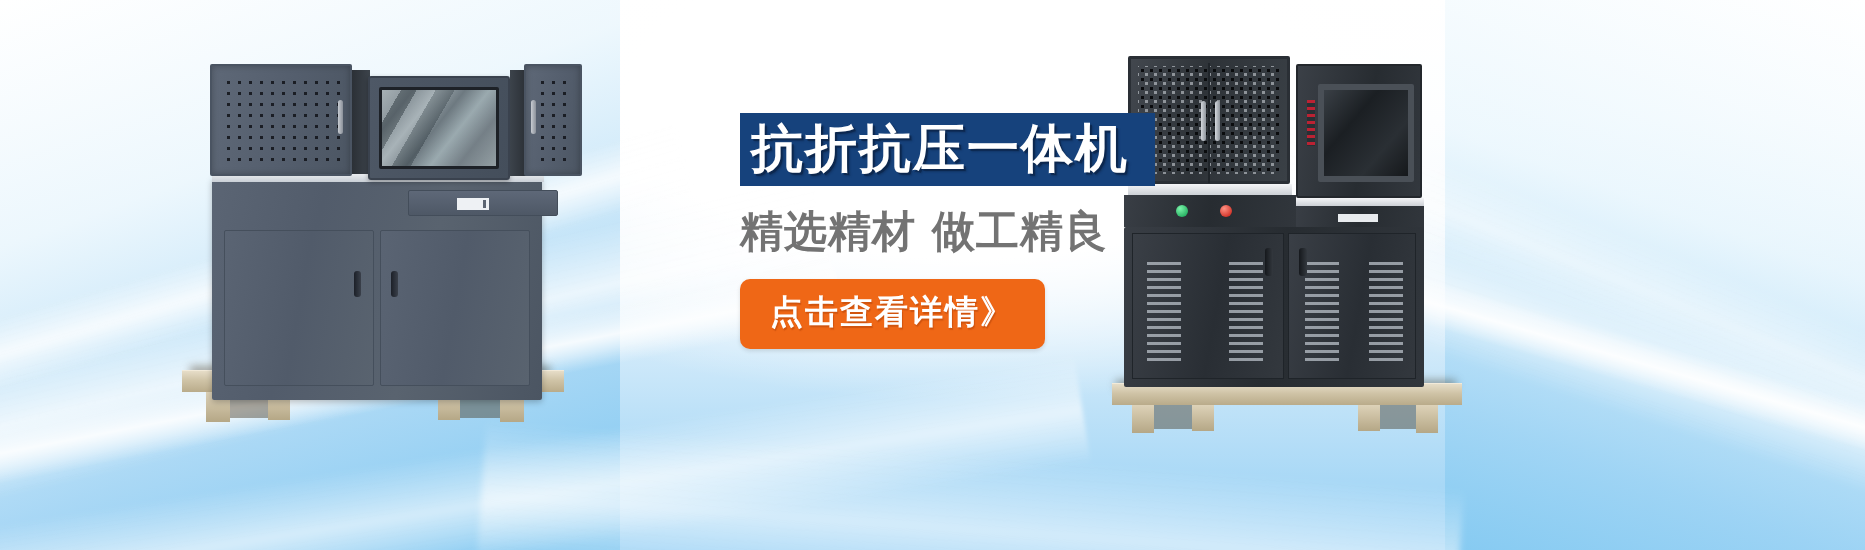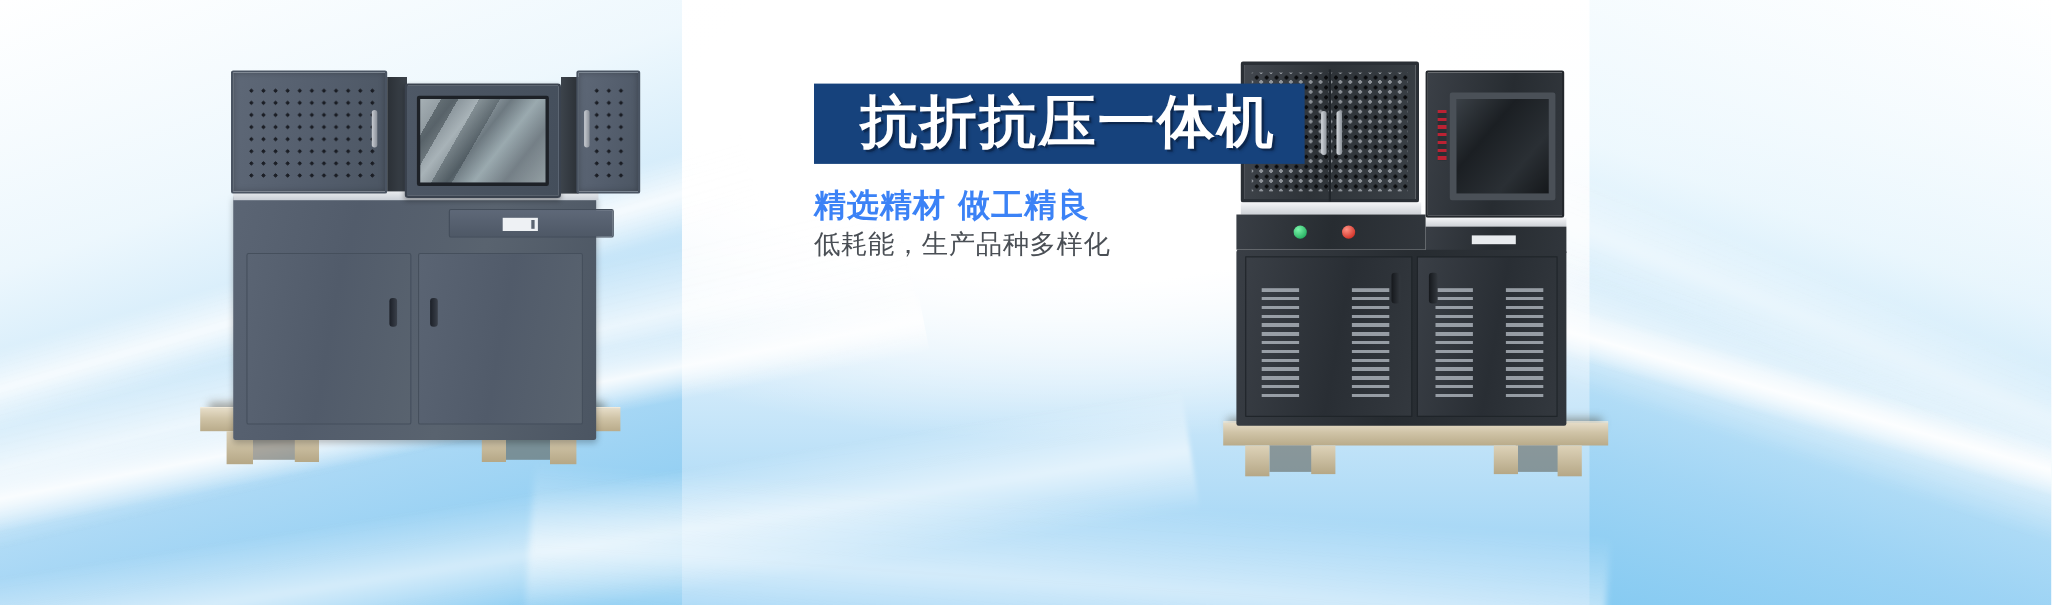--- a/index.html
+++ b/index.html
@@ -101,42 +101,43 @@
   
   .text-col {
     position:absolute;
     left:740px; top:76px;
     width:560px;
   }
 
   .title-banner {
     display:inline-block;
     background:#16427c;
-    padding:9px 26px 12px 42px;
+    padding:9px 26px 12px 11px;
     line-height:1;
+    margin-top:37px;
   }
   .title-banner .t-text {
     display:block;
     font-family:"DejaVu Sans","Liberation Sans",sans-serif;
     font-size:52px;
     font-weight:bold;
     color:#ffffff;
     letter-spacing:2px;
     white-space:nowrap;
     text-shadow:
       2px 2px 0 rgba(10,30,60,0.55),
       3px 3px 2px rgba(10,30,60,0.35);
   }
 
   .line-orange {
     margin-top:22px;
     font-family:"DejaVu Sans","Liberation Sans",sans-serif;
-    font-size:29px;
+    font-size:43px;
     font-weight:bold;
-    color:#3b82f6;
+    color:#737373;
     letter-spacing:1px;
     white-space:nowrap;
     line-height:1.1;
   }
   .line-blue {
     margin-top:12px;
     font-family:"DejaVu Sans","Liberation Sans",sans-serif;
     font-size:33px;
     font-weight:bold;
     color:#17539e;
@@ -441,17 +442,19 @@
   </div>
 
   <div class="text-col">
 
     <div class="title-banner">
       <span class="t-text">抗折抗压一体机</span>
     </div>
 
     <div class="line-orange">精选精材 做工精良</div>
 
-    <div class="desc" style="margin-top:0;">低耗能，生产品种多样化</div>
-
+
+    <button class="cta">
+      <span class="cta-text">点击查看详情》</span>
+    </button>
   </div>
 
 </div>
 
 </body></html>

